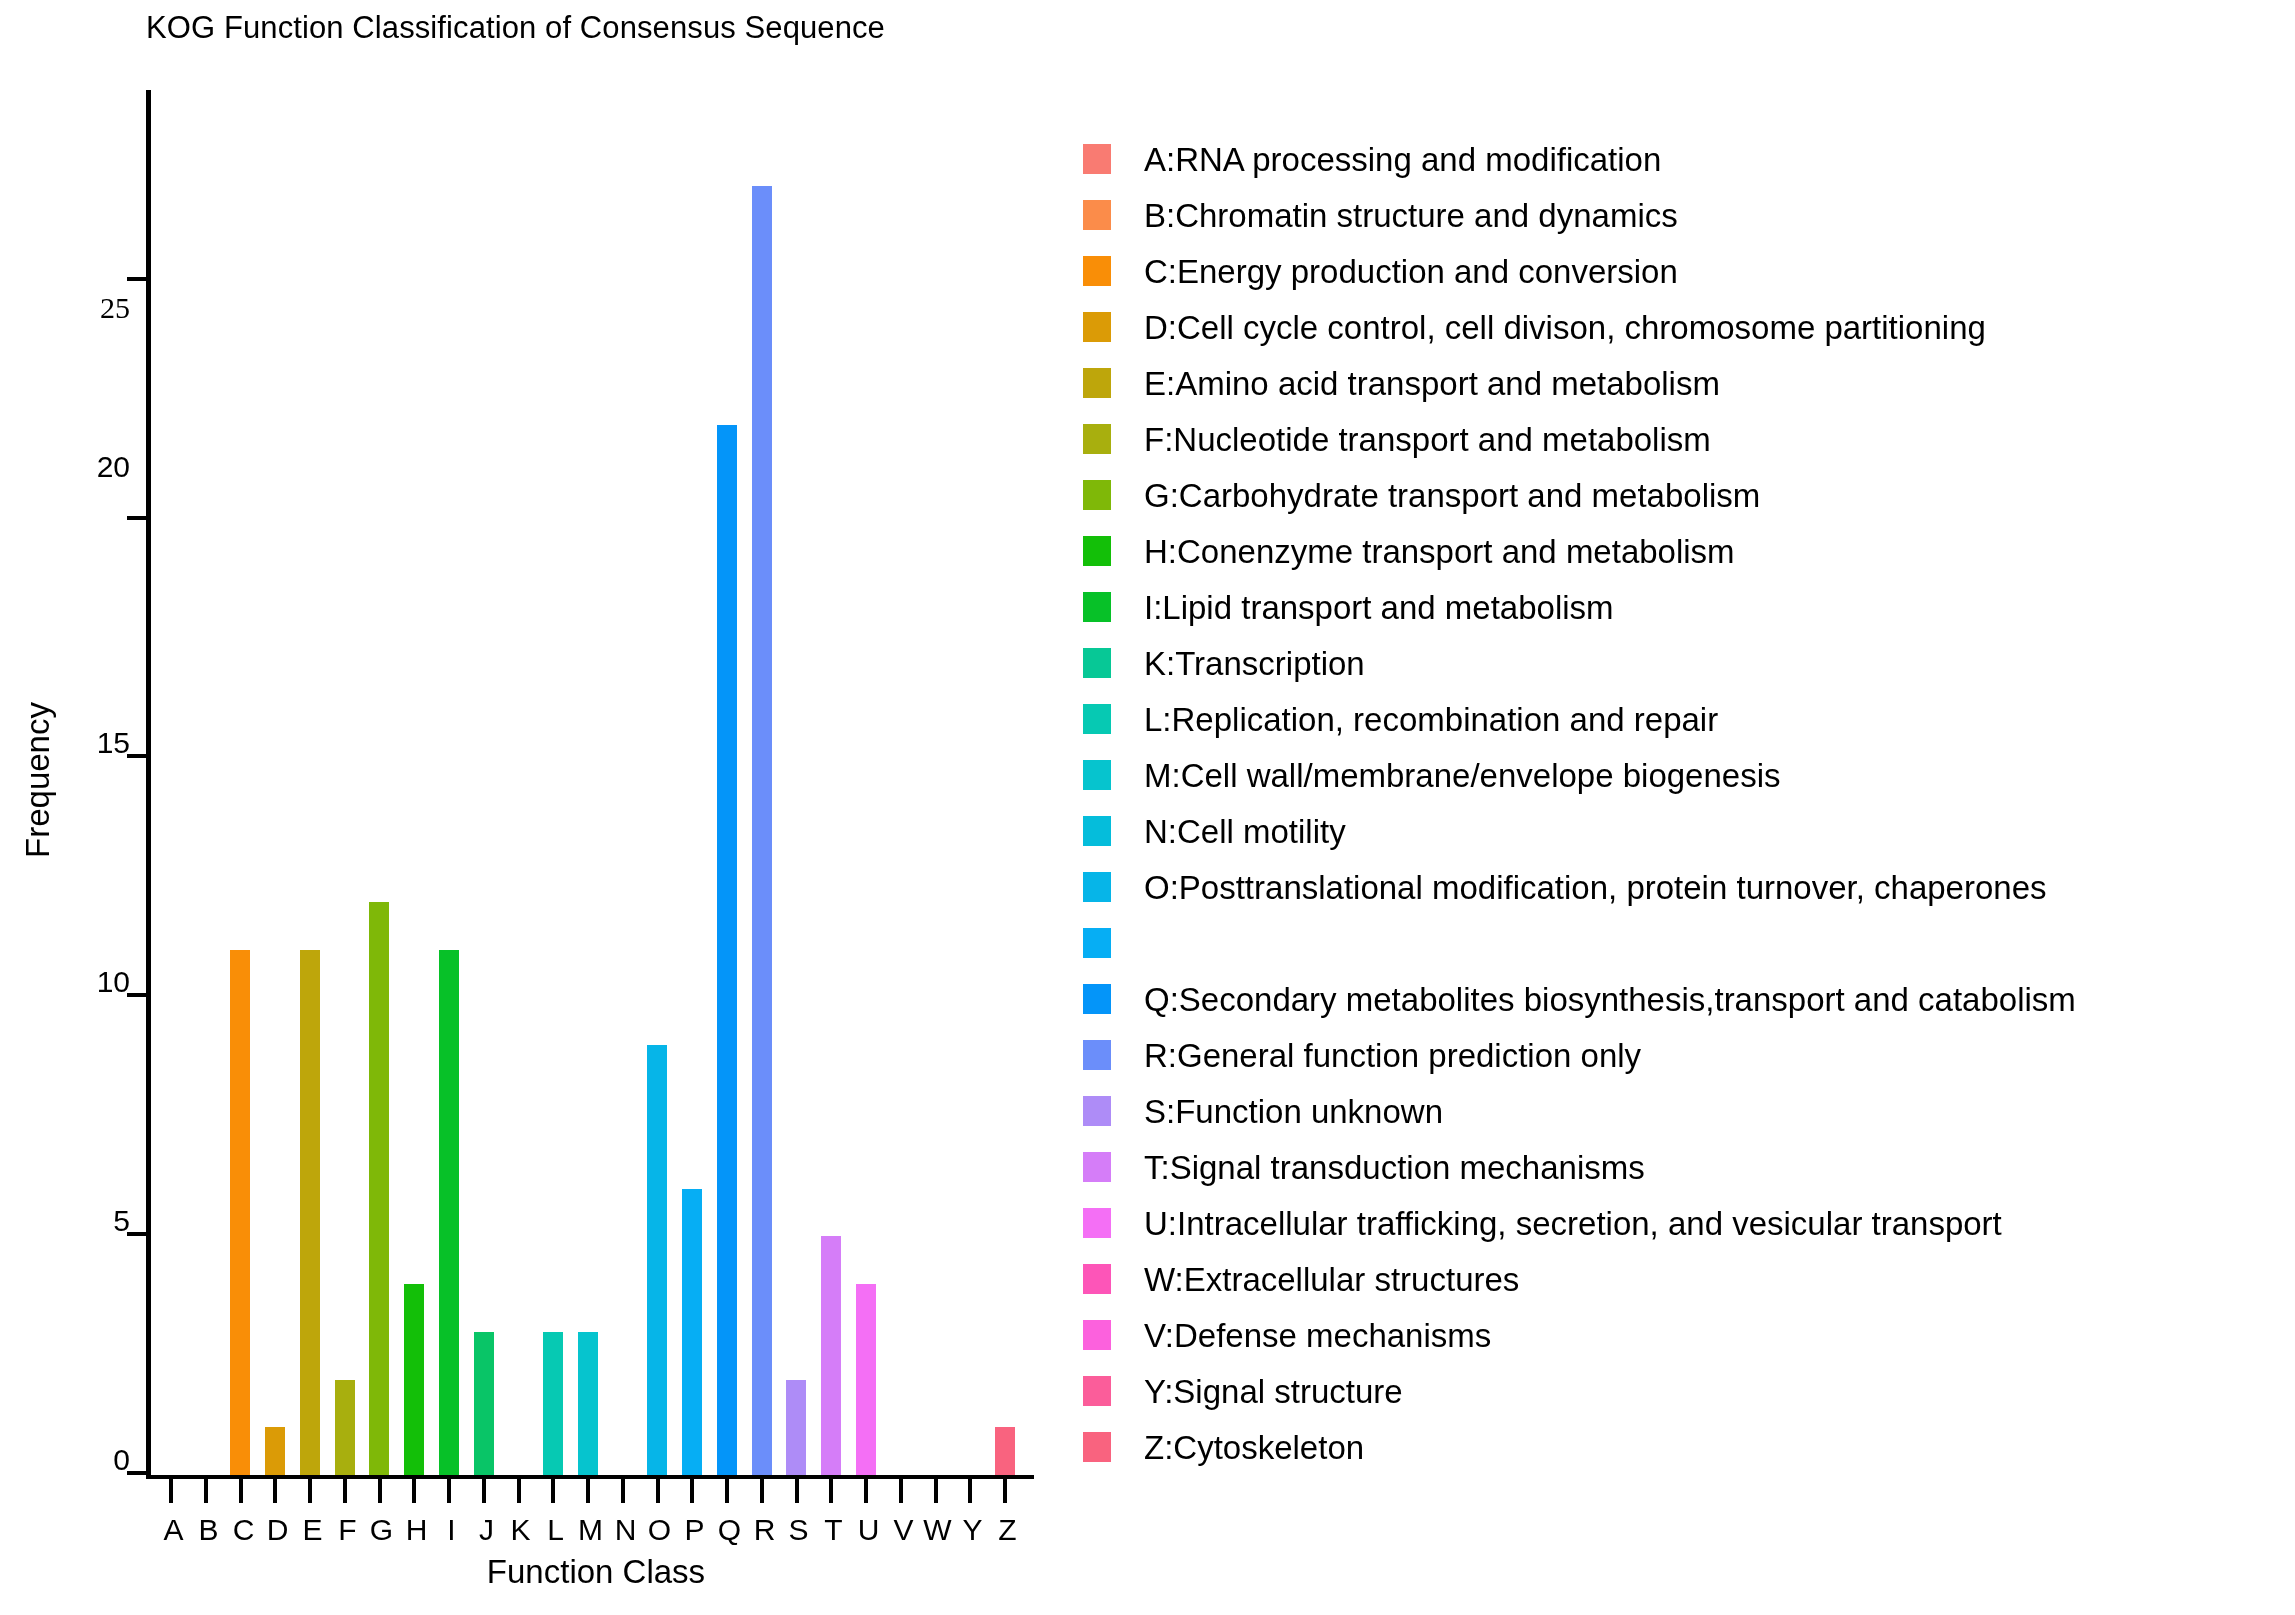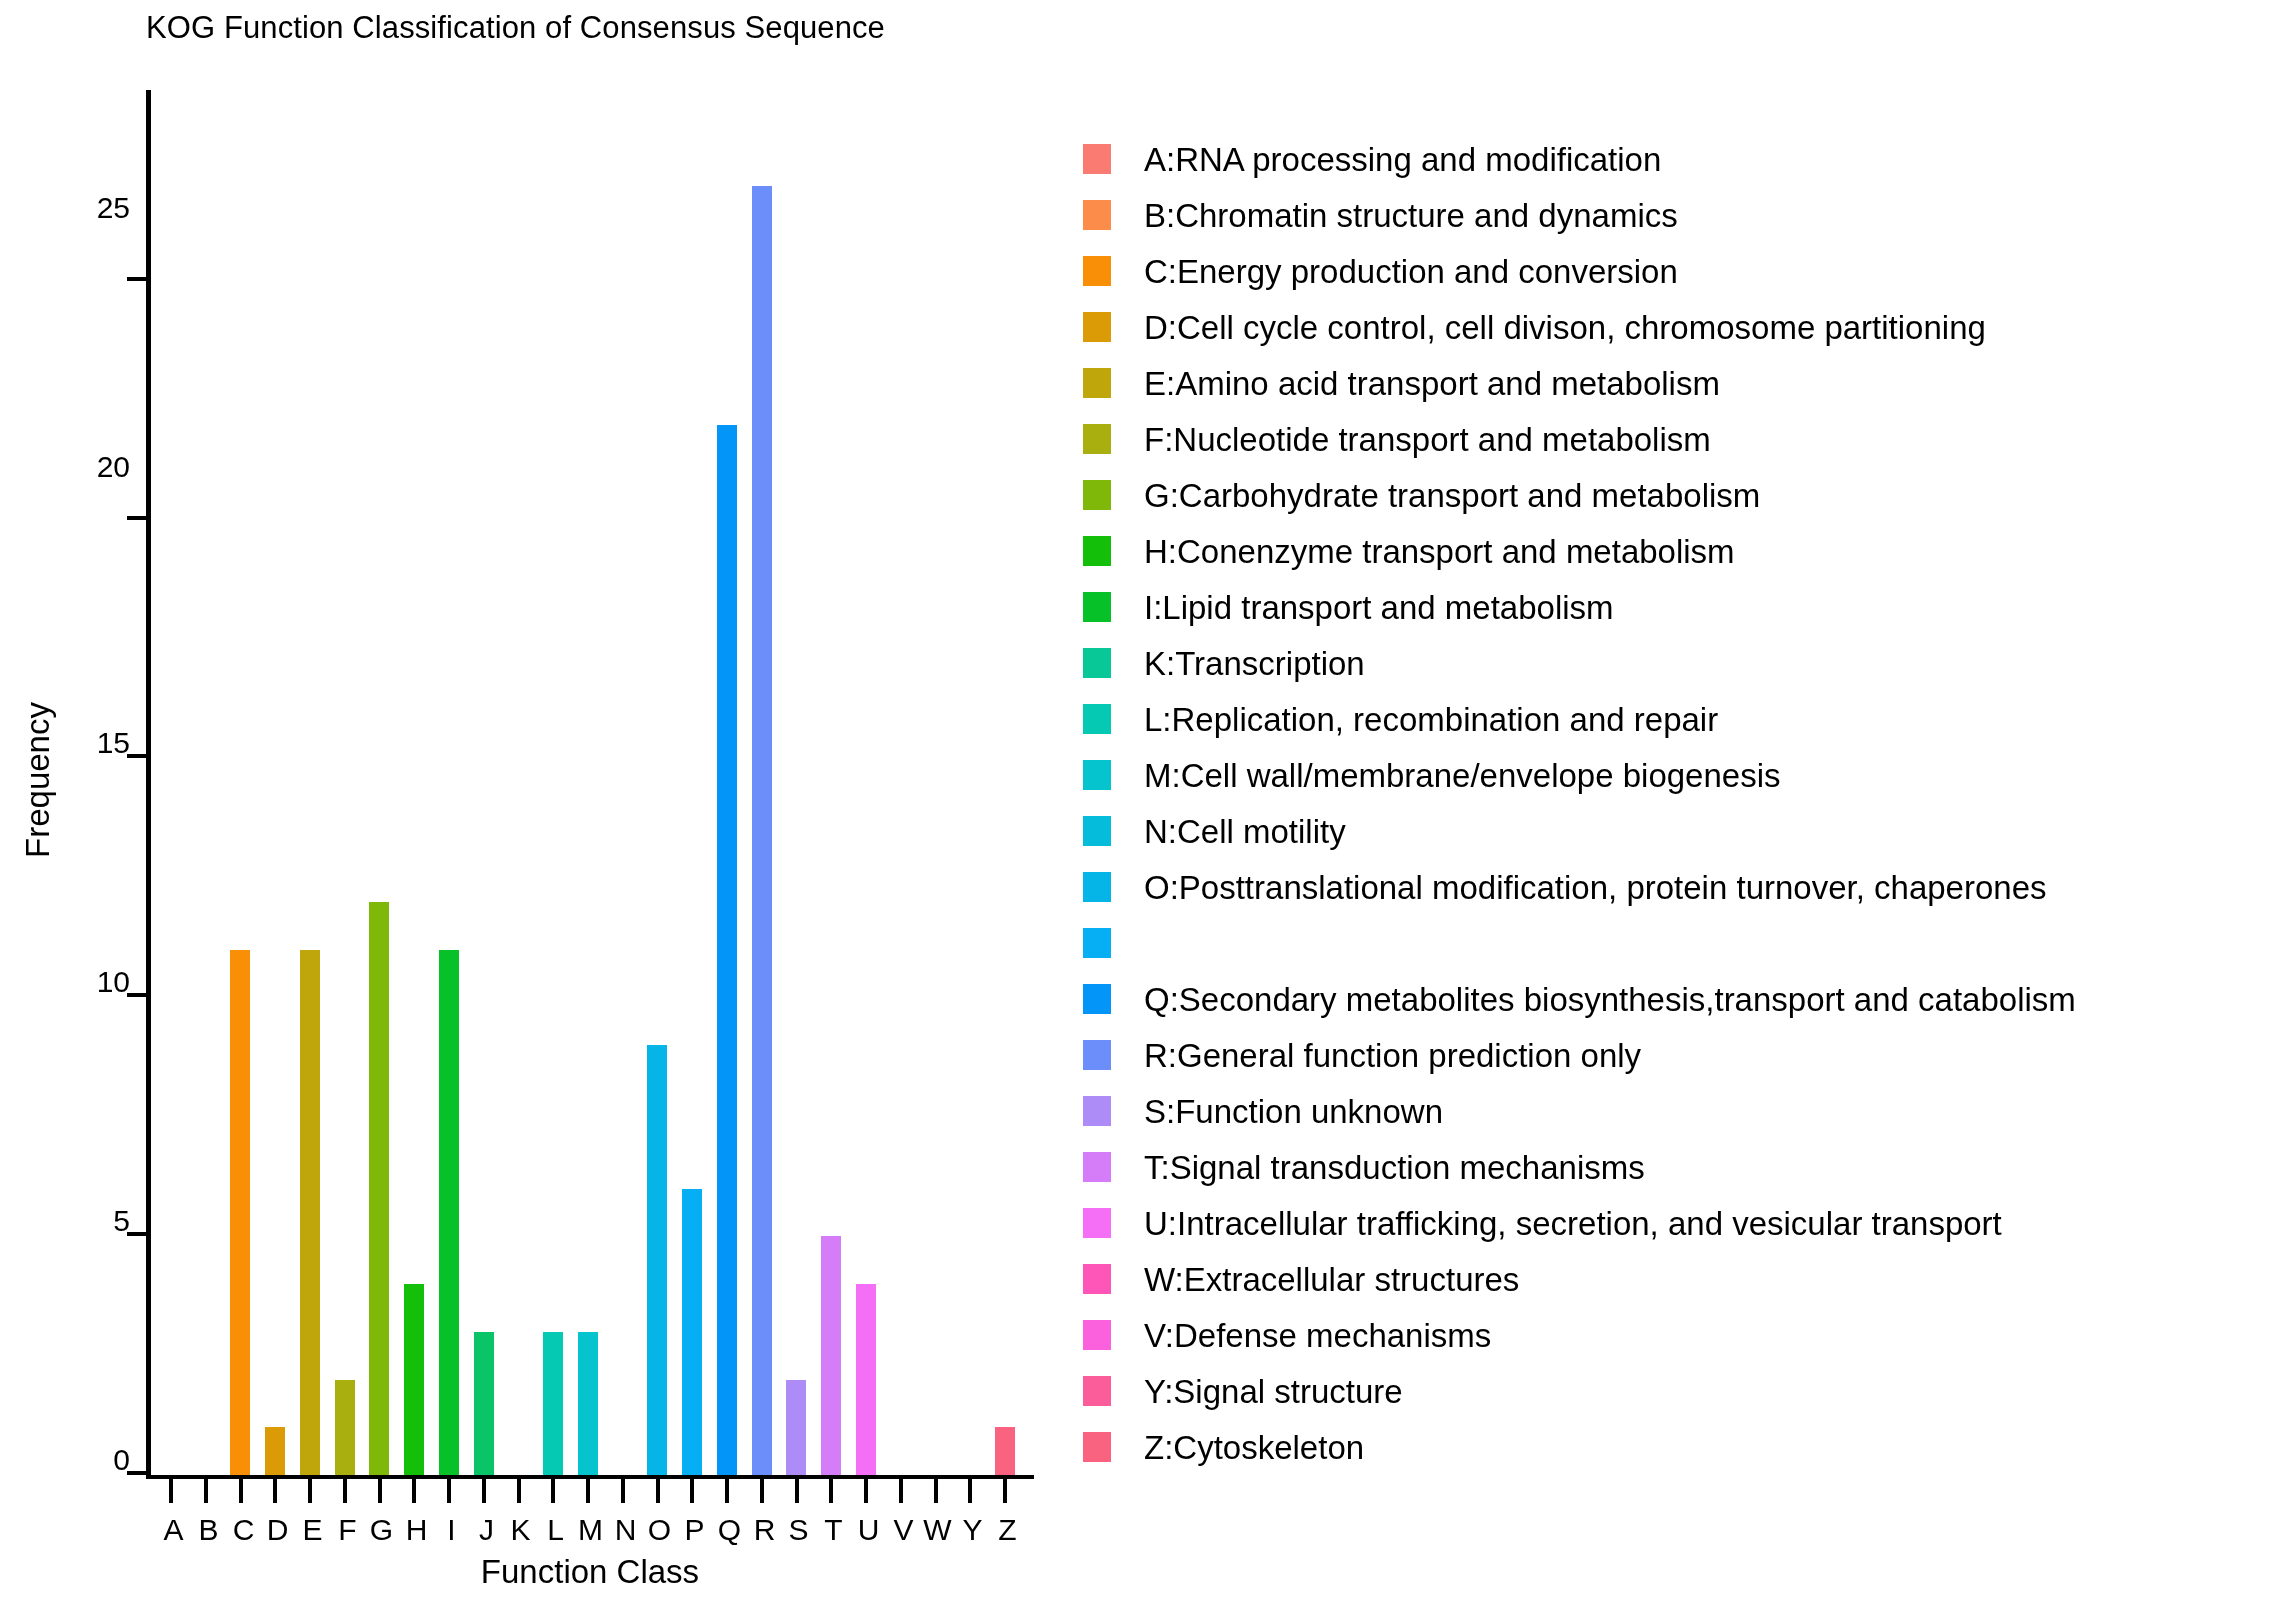--- a/index.html
+++ b/index.html
@@ -39,21 +39,21 @@
   .x-tick-label{
     position:absolute;bottom:-67px;width:45px;margin-left:-20px;
     text-align:center;font-size:30px;line-height:33px;
   }
 
   
   .bar{position:absolute;bottom:4.5px;}
 
   
   #x-axis-title{
-    position:absolute;left:146px;top:1553px;width:888px;text-align:center;
+    position:absolute;left:152px;top:1553px;width:888px;text-align:center;
     font-size:33px;
   }
   #y-axis-title{
     position:absolute;left:-119px;top:761px;width:313px;text-align:center;
     font-size:33px;transform:rotate(-90deg);transform-origin:center center;
   }
 
   
   #legend{
     position:absolute;left:1083px;top:131px;
@@ -83,21 +83,21 @@
         <div class="ytl" style="bottom: 4.5px;">0</div>
         <div class="y-tick" style="bottom: 243px;"></div>
         <div class="ytl" style="bottom: 243px;">5</div>
         <div class="y-tick" style="bottom: 482px;"></div>
         <div class="ytl" style="bottom: 482px;">10</div>
         <div class="y-tick" style="bottom: 721px;"></div>
         <div class="ytl" style="bottom: 721px;">15</div>
         <div class="y-tick" style="bottom: 959px;"></div>
         <div class="ytl" style="bottom: 997px;">20</div>
         <div class="y-tick" style="bottom: 1198px;"></div>
-        <div class="ytl" style="bottom: 1256px;">25</div>
+        <div class="ytl" style="bottom: 1156px; font-family: Liberation Serif, serif;">25</div>
       </div>
     <div id="x-ticks">
         <div class="x-tick" style="left: 23px;"></div>
         <div class="x-tick-label" style="left: 25px;">A</div>
         <div class="x-tick" style="left: 58px;"></div>
         <div class="x-tick-label" style="left: 60px;">B</div>
         <div class="x-tick" style="left: 93px;"></div>
         <div class="x-tick-label" style="left: 95px;">C</div>
         <div class="x-tick" style="left: 127px;"></div>
         <div class="x-tick-label" style="left: 129px;">D</div>

